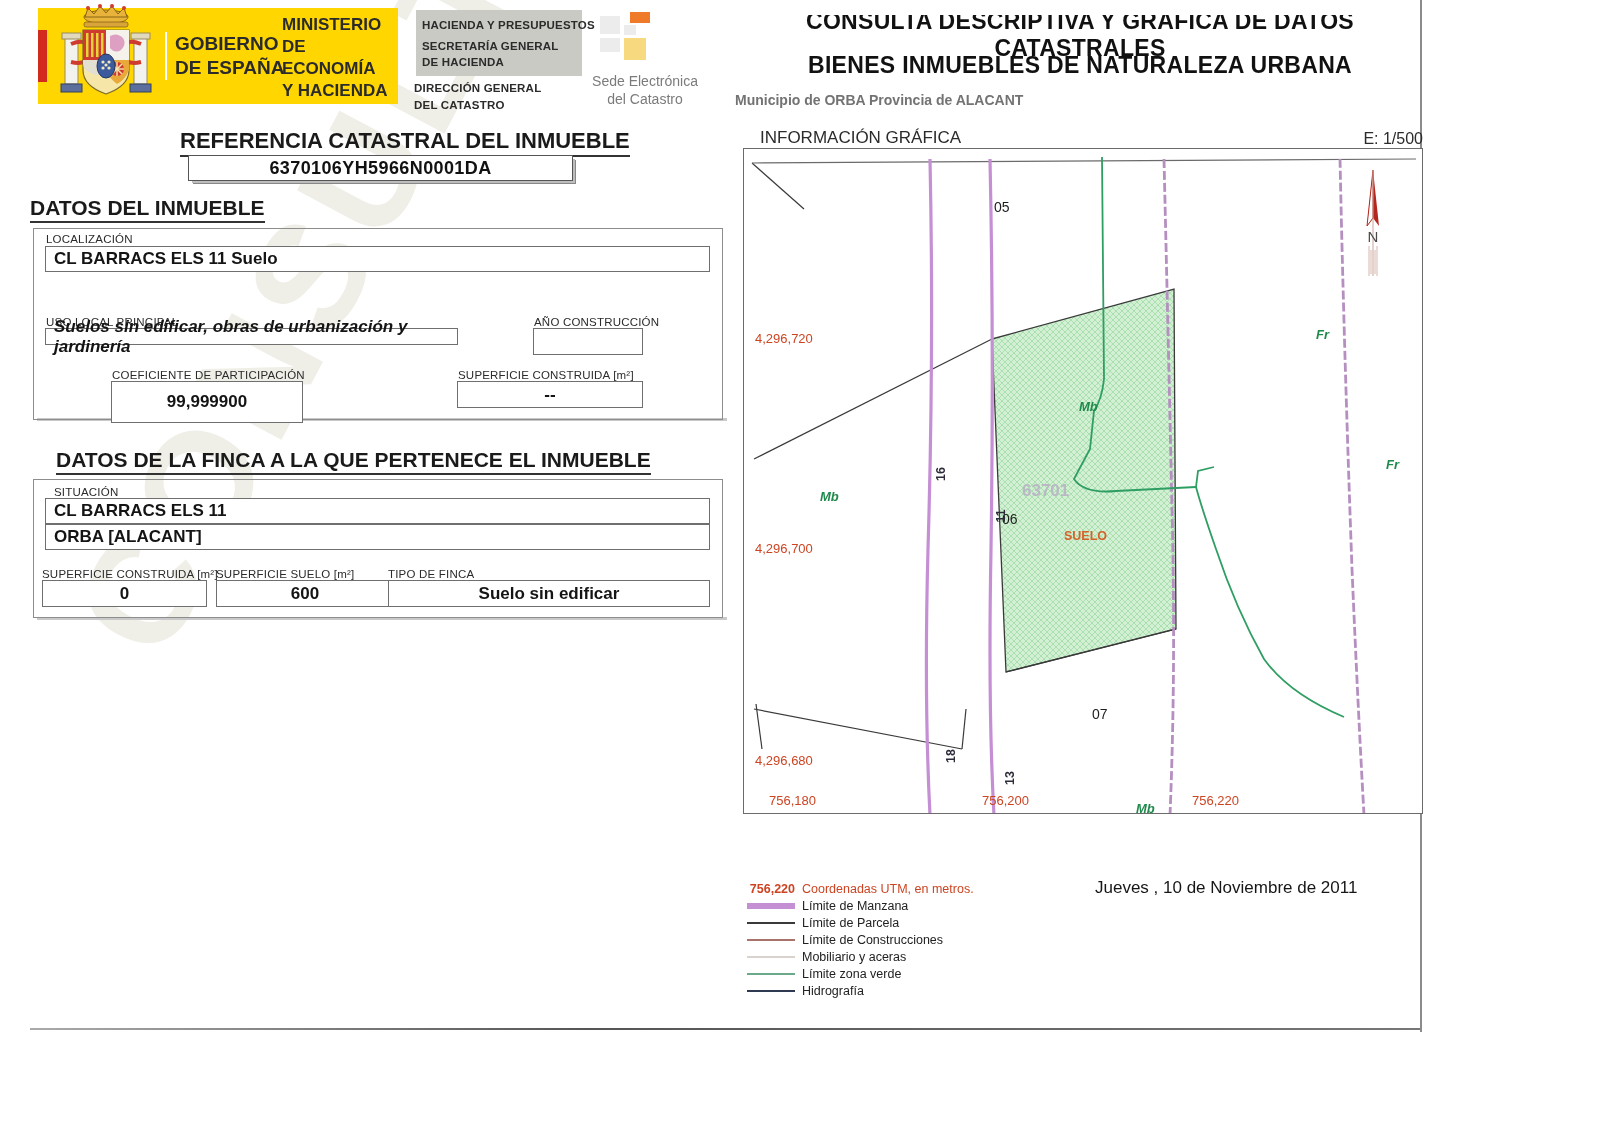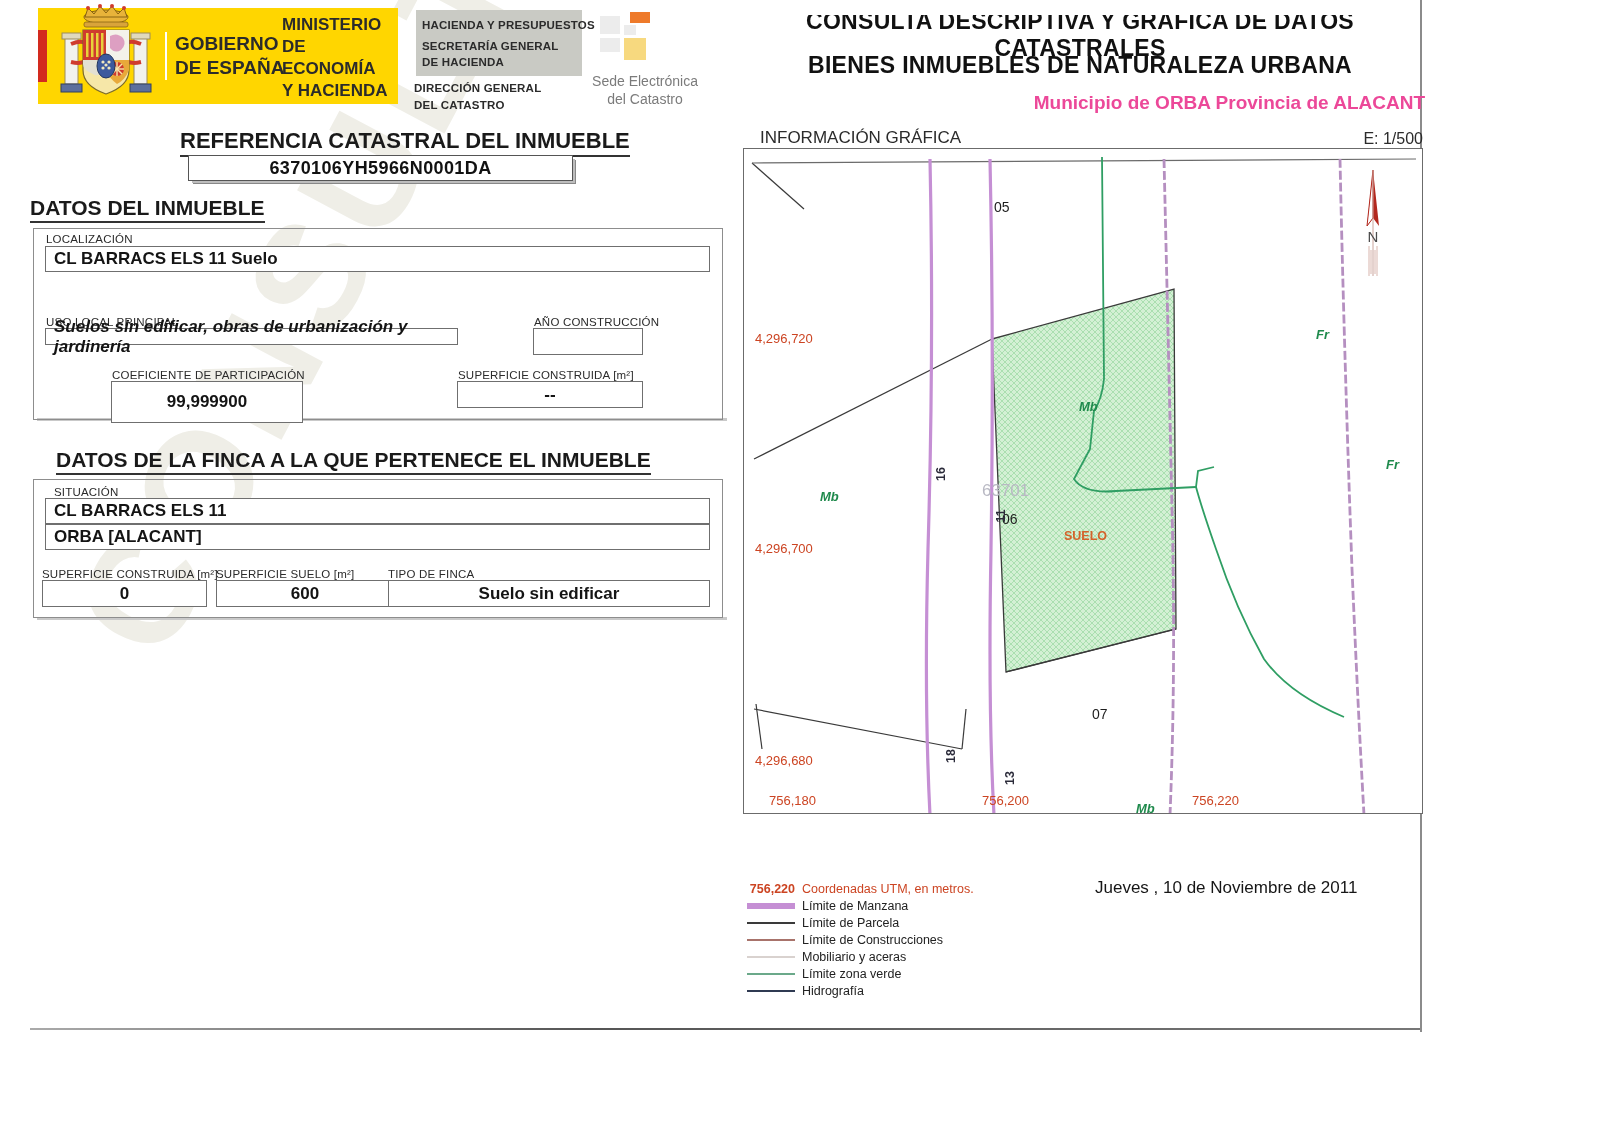--- a/index.html
+++ b/index.html
@@ -84,35 +84,35 @@
       padding:0 8px;}
   .fld-box.center{ justify-content:center; padding:0;}
 
   
   #right-col{ position:absolute; left:735px; top:0; width:700px; height:1031px; z-index:3;}
   #rtitle1{ position:absolute; left:0; top:8px; width:690px; text-align:center;
       font-size:23px; font-weight:700; letter-spacing:.3px; color:#111;
       clip-path: inset(7px 0 0 0);}
   #rtitle2{ position:absolute; left:0; top:52px; width:690px; text-align:center;
       font-size:23px; font-weight:700; letter-spacing:.3px; color:#111;}
-  #rtitle3{ position:absolute; left:0; top:92px; width:690px; text-align:right;
-      font-size:19px; font-weight:700; color:#ec4899;}
+  #rtitle3{ position:absolute; left:0; top:92px; width:690px; text-align:left;
+      font-size:14px; font-weight:700; color:#737373;}
   #info-graf{ position:absolute; left:25px; top:128px; font-size:17px; color:#2b2b2b;}
   #escala{ position:absolute; right:12px; top:130px; font-size:16px; color:#2b2b2b;}
 
   
   #map-wrap{ position:absolute; left:8px; top:148px; width:680px; height:666px;
       border:1px solid #6b6b6b; background:#fff; overflow:hidden;}
   #map-svg{ position:absolute; left:0; top:0; width:680px; height:666px;}
 
   .maplbl{ position:absolute; font-size:14px; white-space:nowrap;}
   .lbl-black{ color:#1d1d1d;}
   .lbl-red{ color:#cc4422; font-size:13px;}
   .lbl-green{ color:#1f8a4c; font-style:italic; font-weight:700; font-size:13px;}
-  .lbl-grey{ color:#b9b9c4; font-size:17px; font-weight:400;}
+  .lbl-grey{ color:#b9b9c4; font-size:17px; font-weight:700;margin-left:40px;}
   .lbl-orange{ color:#d4622a; font-size:12.5px; font-weight:600;}
   .lbl-rot{ color:#2b2b3a; font-size:12.5px; font-weight:700;
       transform:rotate(-90deg); transform-origin:center;}
 
   
   #north{ position:absolute; left:1358px; top:168px; width:30px; height:110px; z-index:4;}
 
   
   #disclaimer{ position:absolute; left:18px; top:822px; width:660px;
       font-size:14.5px; font-weight:700; color:#161616; line-height:1.42;}

